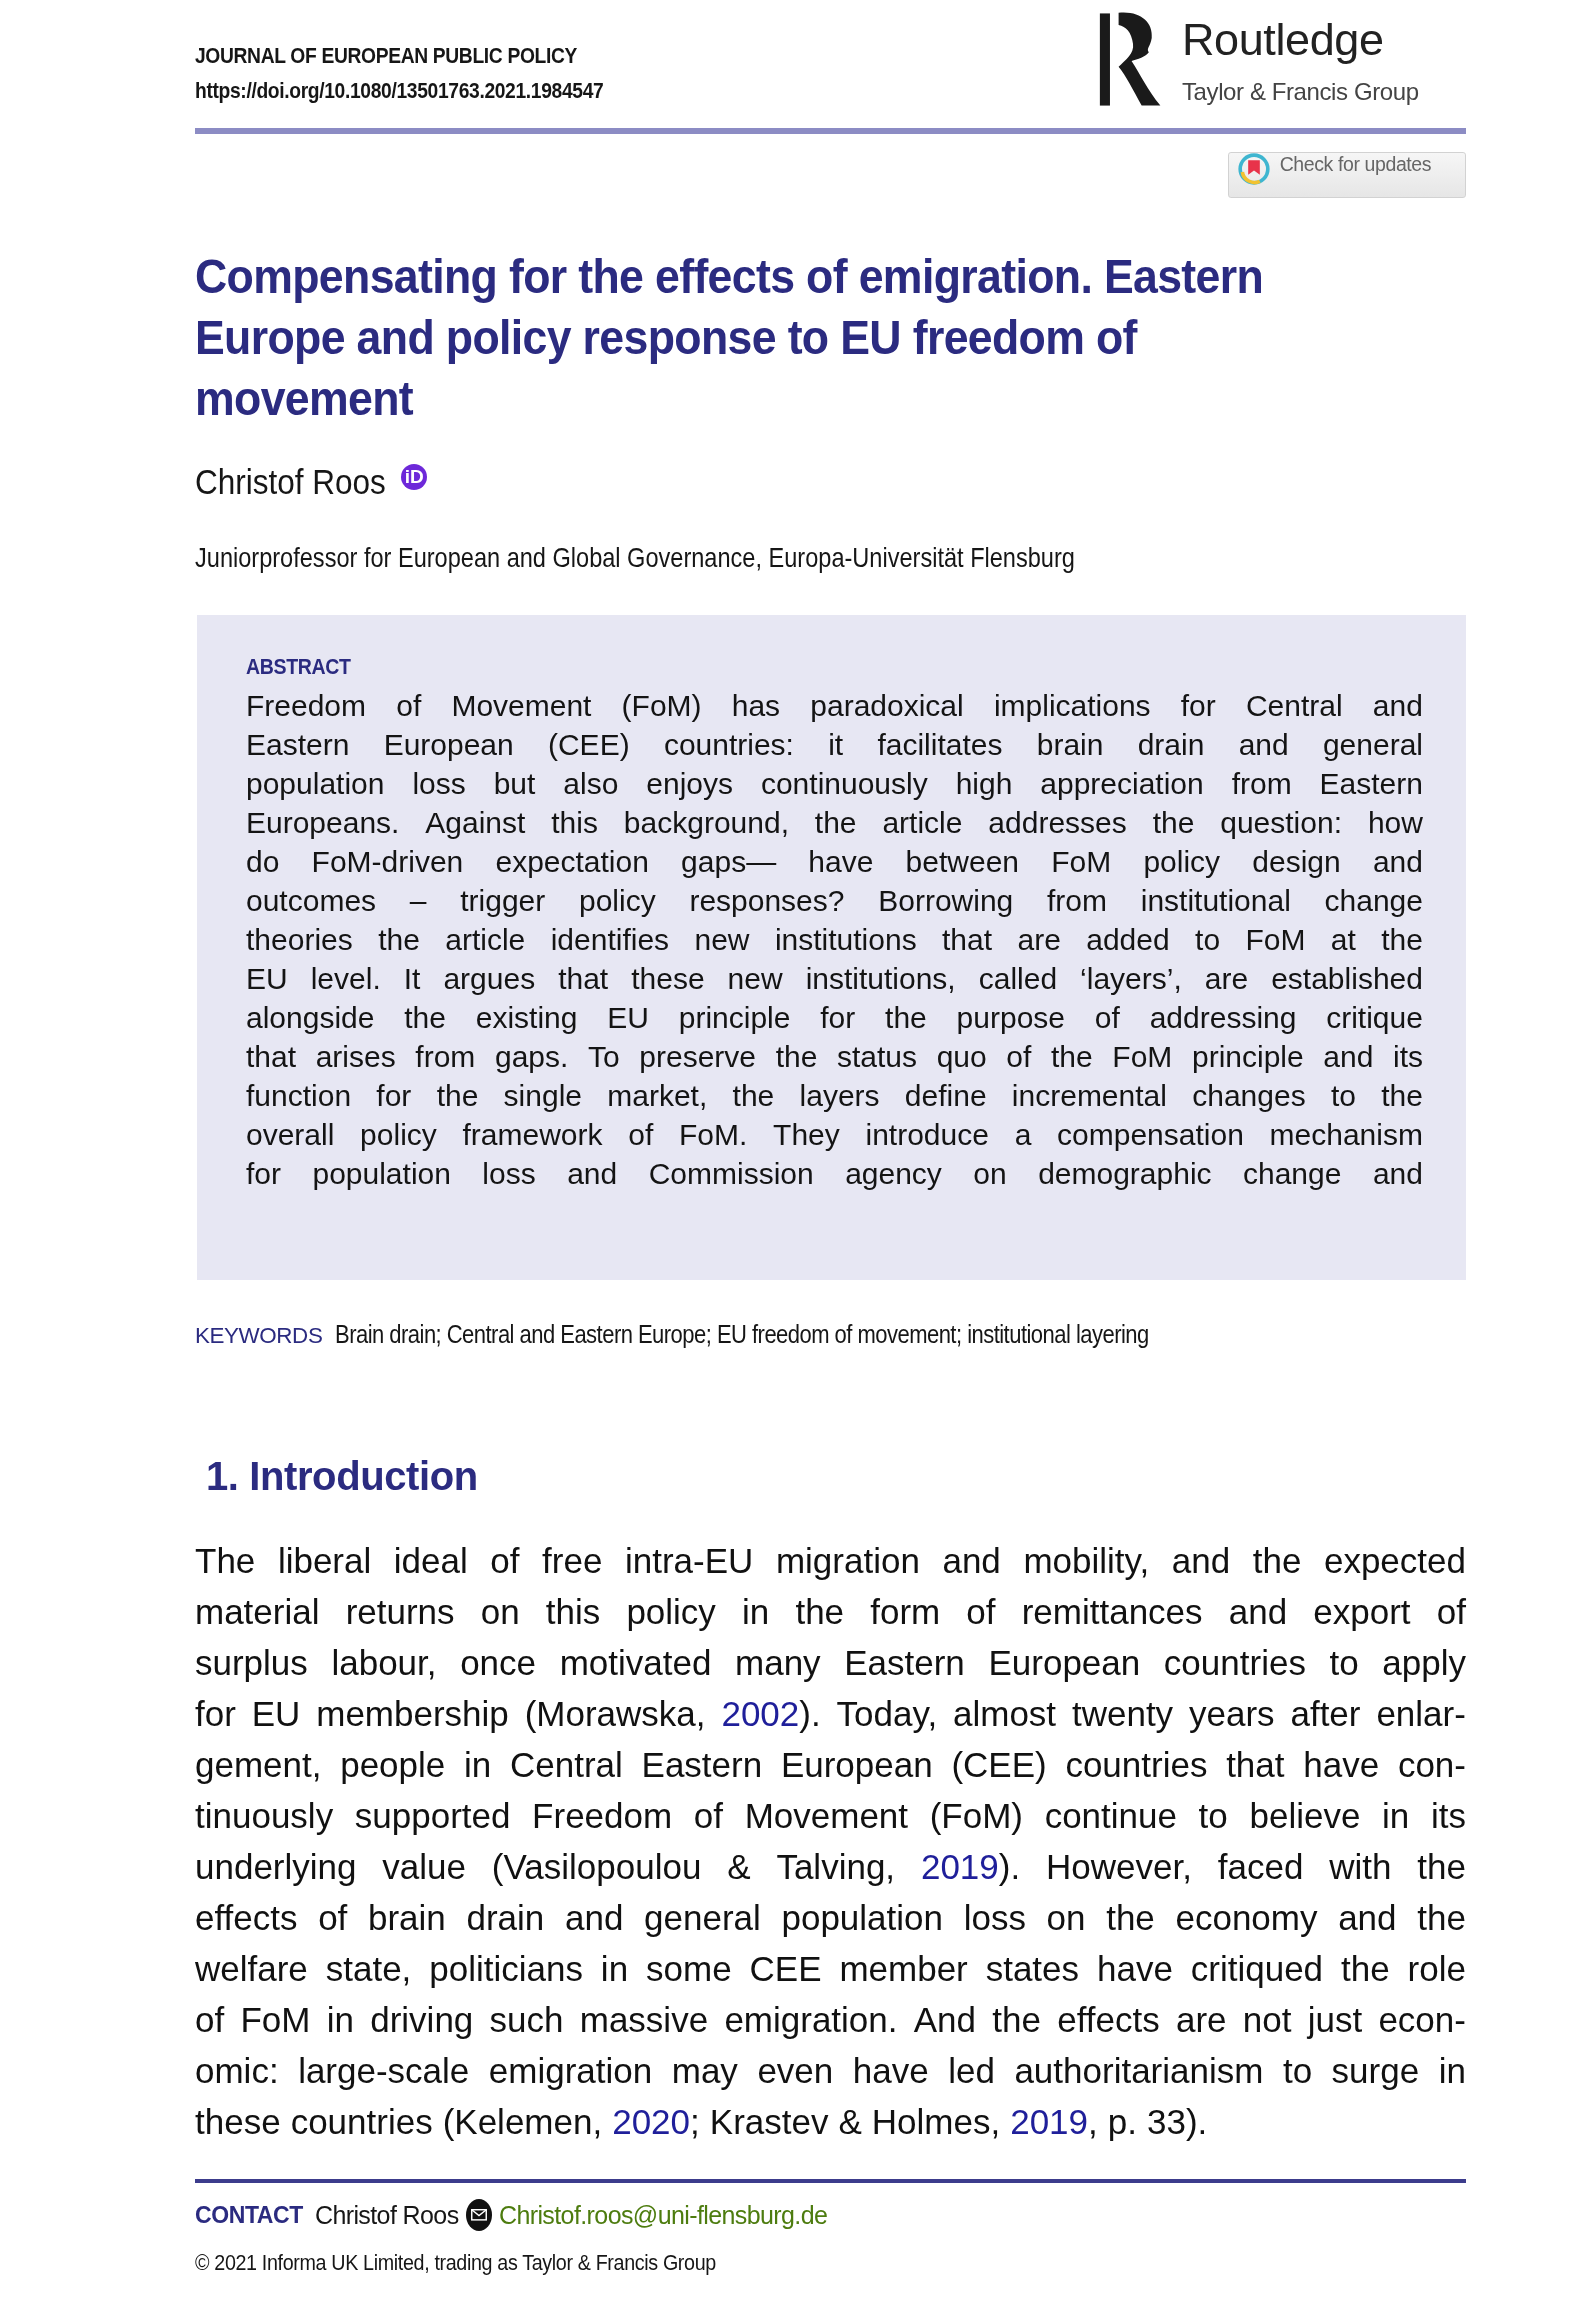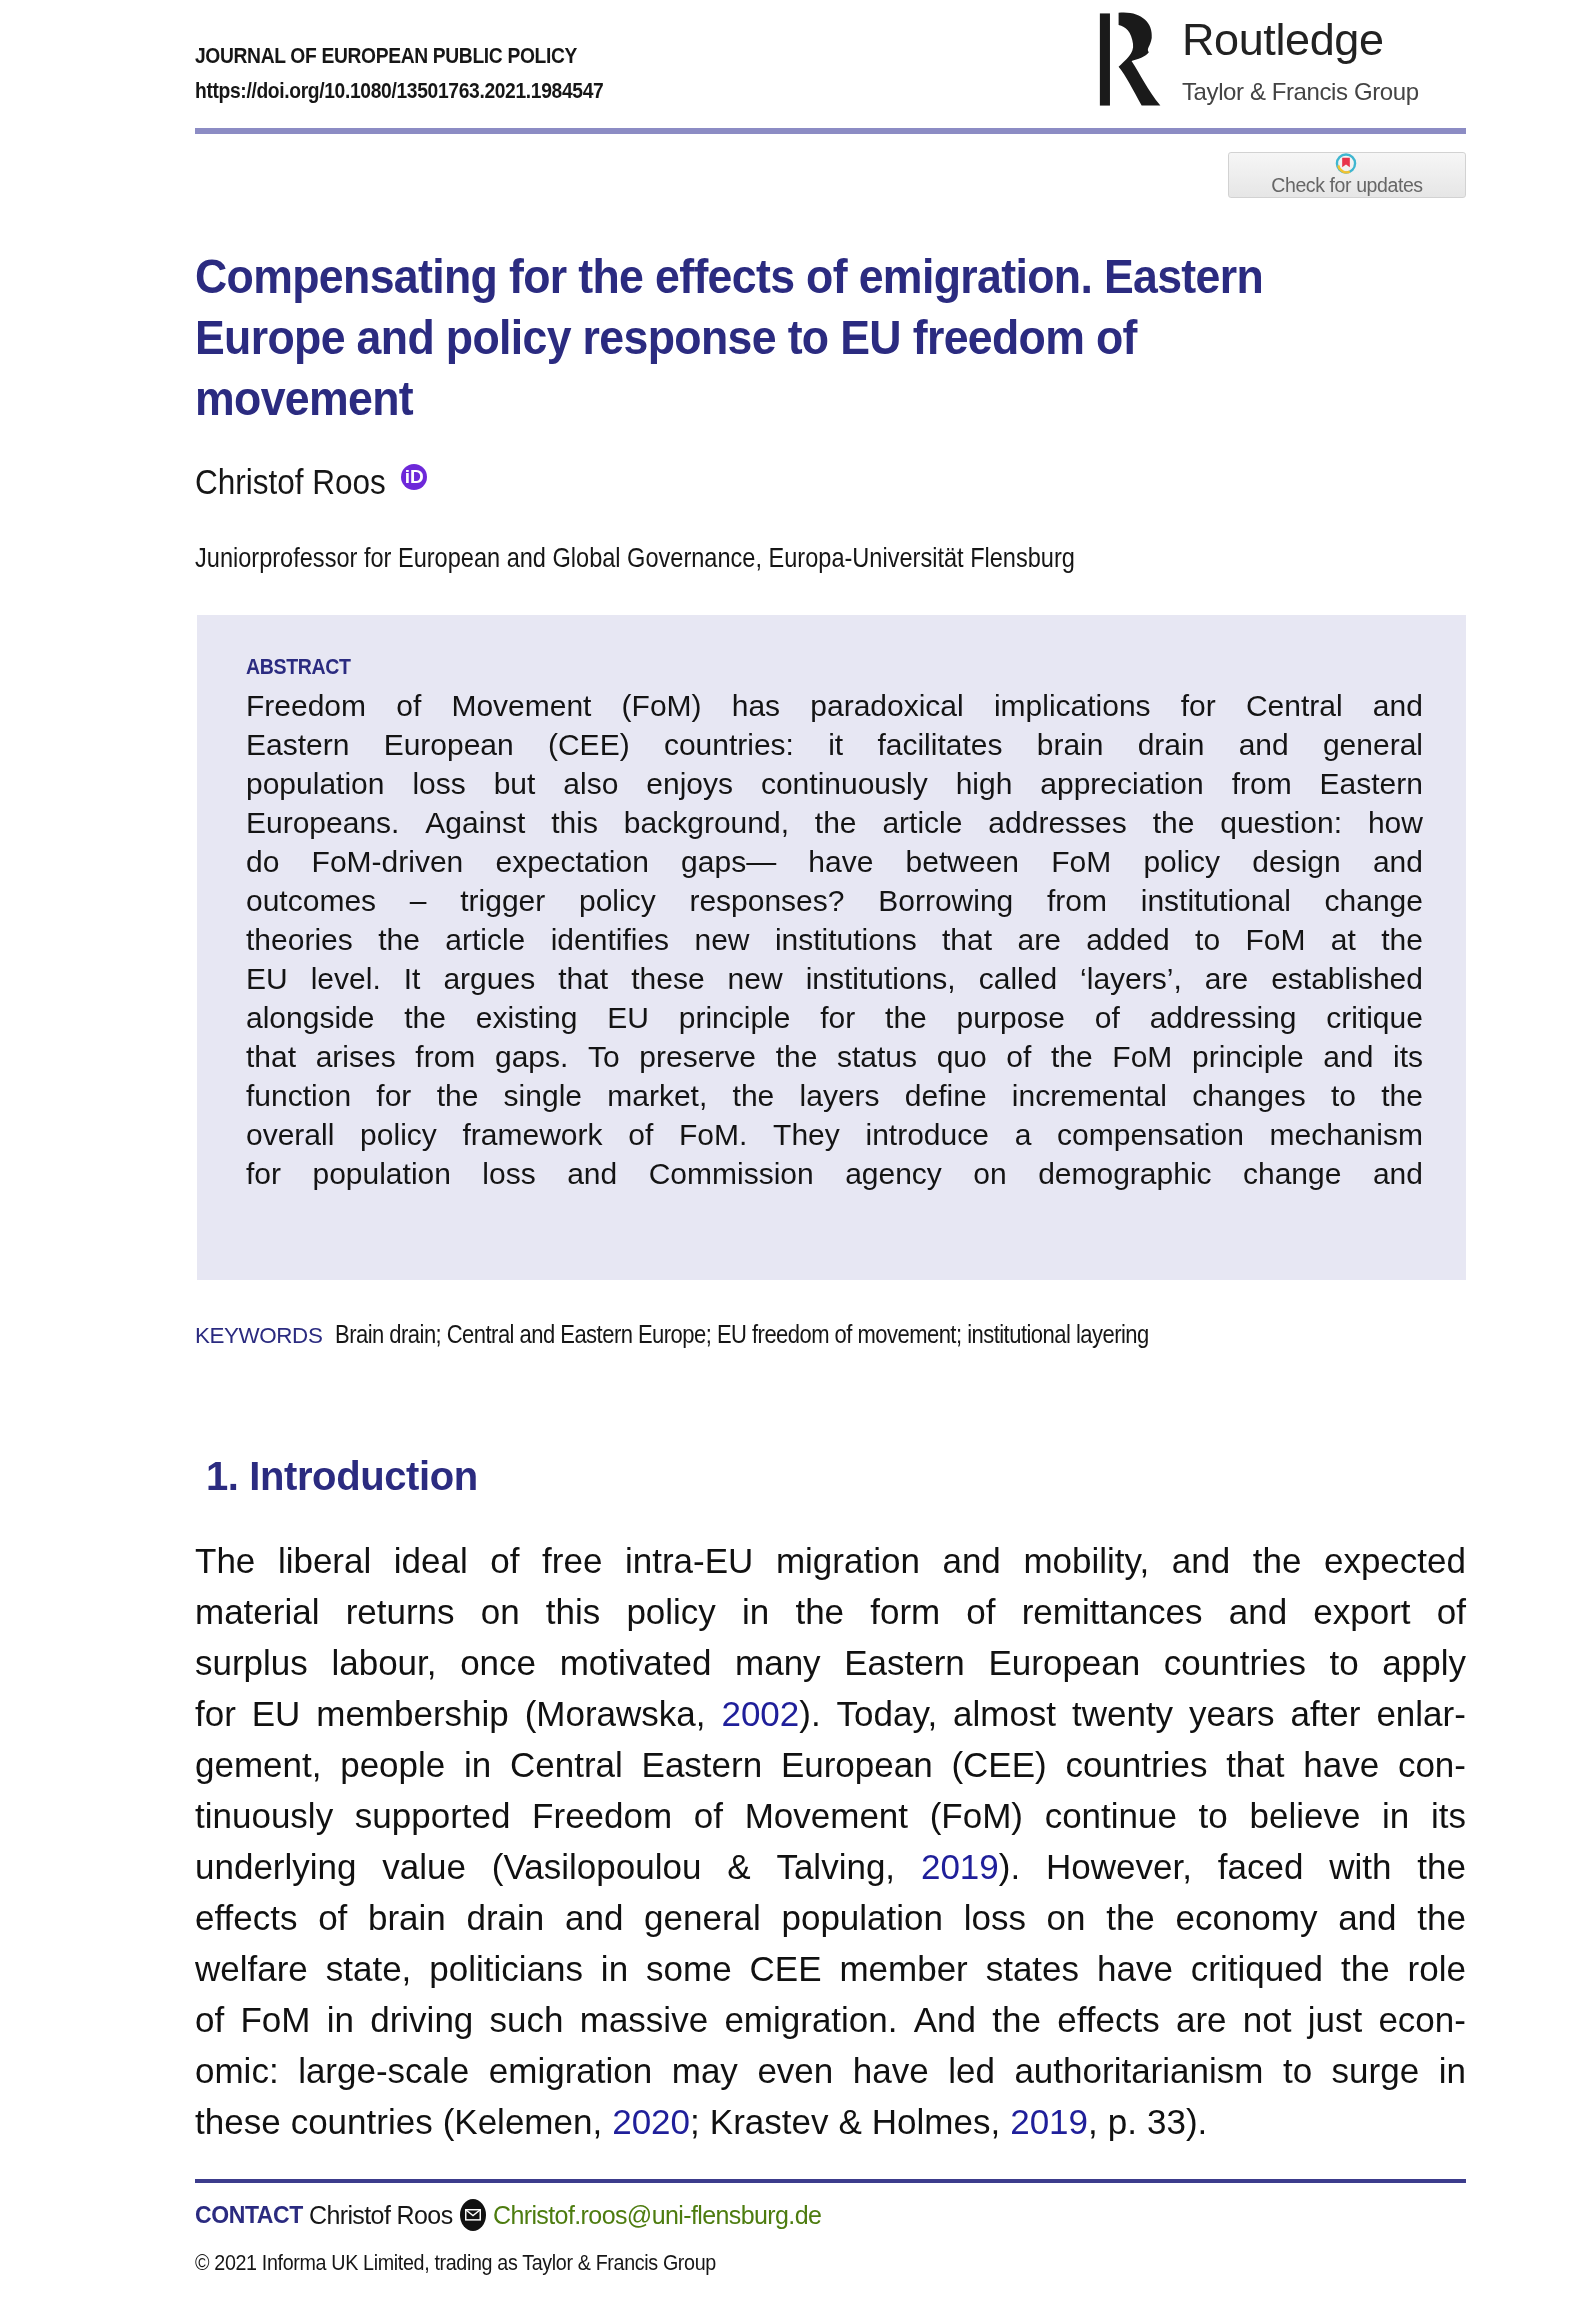--- a/index.html
+++ b/index.html
@@ -9,21 +9,21 @@
 
   
   .journal { left: 195px; top: 43px; font-size: 22.4px; font-weight: bold; letter-spacing: -0.4px; color: #161616; white-space: nowrap; transform: scaleX(0.86); transform-origin: left; }
   .doi { left: 195px; top: 78px; font-size: 22.4px; font-weight: bold; letter-spacing: -0.4px; color: #161616; white-space: nowrap; transform: scaleX(0.86); transform-origin: left; }
   .logo { left: 1097px; top: 8.7px; width: 347px; height: 101px; }
   .logo-mark { position: absolute; left: 0; top: 0; width: 72px; height: 101px; }
   .logo-name { position: absolute; left: 85px; top: 5.8px; font-size: 45px; color: #222; letter-spacing: -0.4px; white-space: nowrap; }
   .logo-group { position: absolute; left: 85px; top: 69px; font-size: 24px; color: #444; white-space: nowrap; letter-spacing: -0.4px; }
   .top-rule { left: 195px; top: 128px; width: 1271px; height: 5.8px; background: #8c8cc4; }
   .update-btn { left: 1228px; top: 152px; width: 238px; height: 46px; background: linear-gradient(#f6f6f6, #e6e6e6);
-                border: 0.7px solid #d2d2d2; border-radius: 2.9px; box-sizing: border-box; display: flex; align-items: center; cursor: pointer; flex-direction: column; }
+                border: 0.7px solid #d2d2d2; border-radius: 2.9px; box-sizing: border-box; display: flex; align-items: flex-start; cursor: pointer; }
   .update-icon { width: 32px; height: 32px; margin-left: 8.7px; margin-right: 10px; }
   .update-label { font-size: 19.5px; color: #666; white-space: nowrap; letter-spacing: -0.4px; }
 
   
   .title { left: 195px; top: 246px; width: 1286px; color: #2b2b80; font-weight: bold; font-size: 48px; line-height: 61px; letter-spacing: -0.7px; }
   .title div { white-space: nowrap; transform: scaleX(0.93); transform-origin: left; }
   .author { left: 195px; top: 462px; font-size: 35px; color: #161616; white-space: nowrap; display: flex; align-items: center; }
   .author-name { transform: scaleX(0.9); transform-origin: left; display: inline-block; }
   .orcid { width: 26px; height: 26px; border-radius: 50%; background: #6d28d9; display: inline-flex; align-items: center; justify-content: center;
            color: #fff; font-size: 19px; font-weight: bold; margin-left: -5.8px; margin-top: -10px; cursor: pointer; }
@@ -45,21 +45,21 @@
   
   .intro-heading { left: 206px; top: 1454px; font-size: 40px; font-weight: bold; color: #2b2b80; letter-spacing: -0.4px; }
   .body-text { left: 195px; top: 1535px; width: 1271px; font-size: 35px; line-height: 51px; color: #111; }
   .body-text .ln { display: flex; justify-content: space-between; white-space: nowrap; height: 51px; }
   .body-text .ln.last { justify-content: flex-start; gap: 10px; }
   .cite { color: #1f1f9a; cursor: pointer; }
 
   
   .bottom-rule { left: 195px; top: 2179px; width: 1271px; height: 4.3px; background: #3c3c8c; }
   .contact { left: 195px; top: 2199px; font-size: 25px; white-space: nowrap; display: flex; align-items: center; }
-  .contact-label { color: #2b2b80; font-weight: bold; font-size: 23px; margin-right: 6px; letter-spacing: -0.4px; }
+  .contact-label { color: #2b2b80; font-weight: bold; font-size: 23px; margin-right: 12px; letter-spacing: -0.4px; }
   .contact-name { color: #161616; letter-spacing: -0.6px; }
   .mail-icon { width: 26px; height: 32px; border-radius: 50%; background: #111; display: inline-flex; align-items: center; justify-content: center; margin: 0 7.2px; }
   .contact-email { color: #4d7c0f; letter-spacing: -0.6px; cursor: pointer; }
   .copyright { left: 195px; top: 2250px; font-size: 22.4px; color: #161616; white-space: nowrap; letter-spacing: -0.4px; transform: scaleX(0.88); transform-origin: left; }
 </style>
 </head>
 <body>
 
 <div class="abs journal">JOURNAL OF EUROPEAN PUBLIC POLICY</div>
 <div class="abs doi">https://doi.org/10.1080/13501763.2021.1984547</div>

